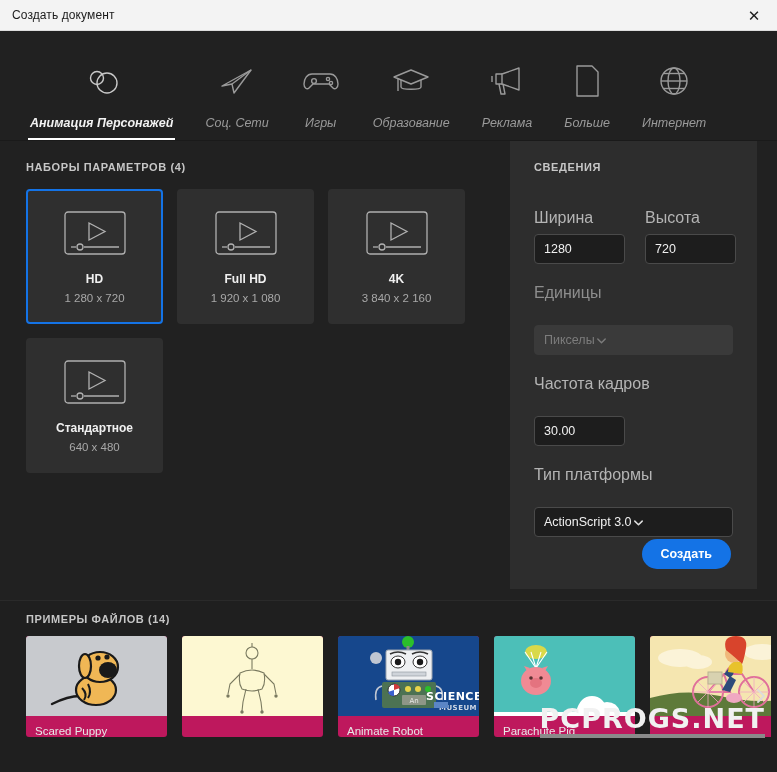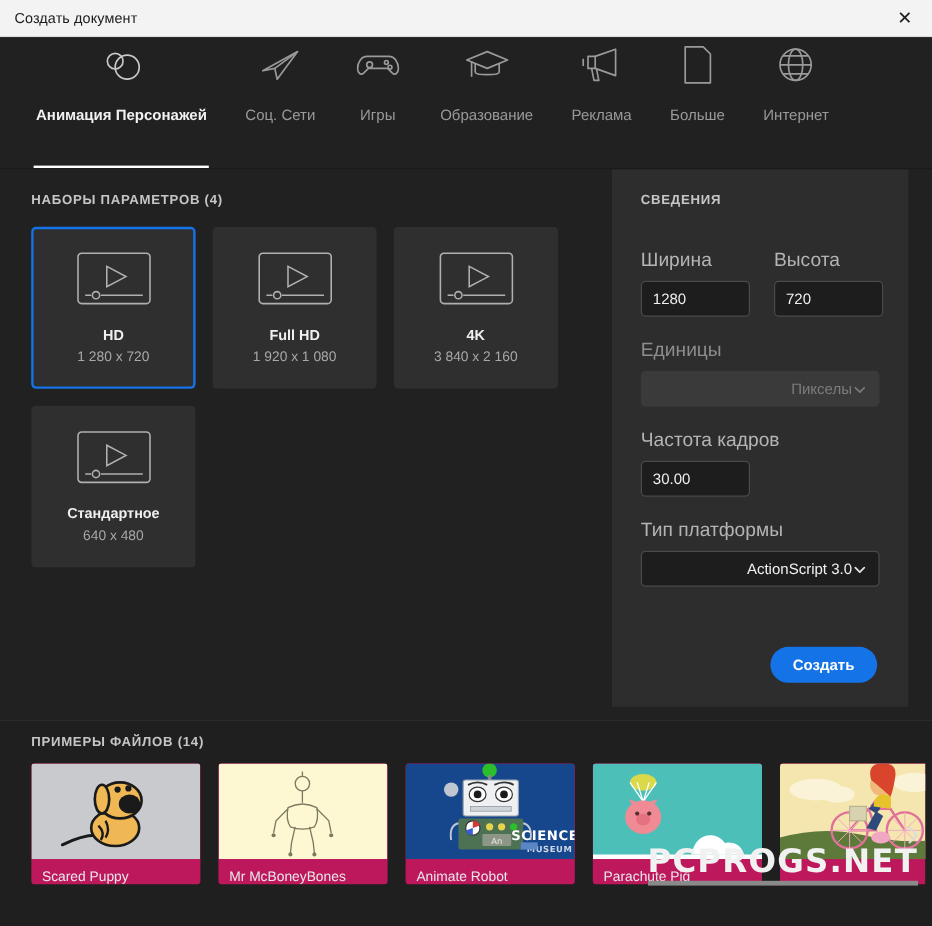--- a/index.html
+++ b/index.html
@@ -41,26 +41,27 @@
   
   .tabs {
     height: 110px; min-height: 110px;
     background: #212121;
     display: flex; align-items: flex-end;
     padding-left: 14px;
     border-bottom: 1px solid #1a1a1a;
   }
   .tab {
     display: flex; flex-direction: column;
-    align-items: center; 
+    align-items: center; justify-content: flex-end;
     padding: 0 16px 0 16px;
     height: 100%;
     cursor: pointer;
     position: relative;
     min-width: 70px;
+    font-style: italic;
   }
   .tab .tab-icon {
     height: 46px; display: flex; align-items: center; justify-content: center;
     margin-bottom: 12px;
   }
   .tab .tab-label {
     font-size: 12.5px; color: #9a9a9a; white-space: nowrap;
     padding-bottom: 10px;
   }
   .tab.active .tab-label { color: #f2f2f2; font-weight: bold; }
@@ -139,33 +140,33 @@
     color: #f0f0f0; font-size: 12.5px;
     padding: 0 9px;
     font-family: "Liberation Sans", sans-serif;
     outline: none;
   }
   .select-box {
     width: 199px; height: 30px;
     background: #1d1d1d;
     border: 1px solid #4a4a4a;
     border-radius: 4px;
-    display: flex; align-items: center; justify-content: flex-end;
+    display: flex; align-items: center; justify-content: flex-start;
     padding: 0 9px;
     color: #f0f0f0; font-size: 12.5px;
     cursor: pointer;
   }
   .select-box.disabled {
     background: #3a3a3a;
     border-color: #3a3a3a;
     color: #7c7c7c;
     cursor: default;
   }
   .chev { width: 13px; height: 13px; flex: 0 0 13px; }
-  .mt20 { margin-top: 20px; }
+  .mt20 { margin-top: 20px; gap: 16px; }
   .spacer { flex: 1; }
   .create-btn {
     align-self: flex-end;
     background: #1473e6;
     color: #ffffff;
     border: none;
     border-radius: 15px;
     height: 30px;
     padding: 0 19px;
     font-size: 12.5px; font-weight: bold;
@@ -470,21 +471,20 @@
               <path d="M70 7 V11"></path>
             </g>
             <g fill="#7a7a60">
               <circle cx="46" cy="60" r="1.7"></circle>
                 <circle cx="94" cy="60" r="1.7"></circle>
               <circle cx="60" cy="76" r="1.7"></circle>
                 <circle cx="80" cy="76" r="1.7"></circle>
             </g>
           </svg>
         </div>
-        <div class="sample-name">Mr McBoneyBones</div>
       </div>
 
       <div class="sample-card">
         <div class="sample-thumb">
           <svg width="141" height="80" viewBox="0 0 141 80">
             <rect width="141" height="80" fill="#16478c"></rect>
             <circle cx="38" cy="22" r="6" fill="#bfc6d2"></circle>
             <circle cx="70" cy="6" r="6" fill="#2bbf2b"></circle>
             <rect x="68.5" y="10" width="3" height="6" fill="#888"></rect>
             <rect x="48" y="14" width="46" height="30" rx="2" fill="#eef0f2" stroke="#9aa3ad"></rect>

